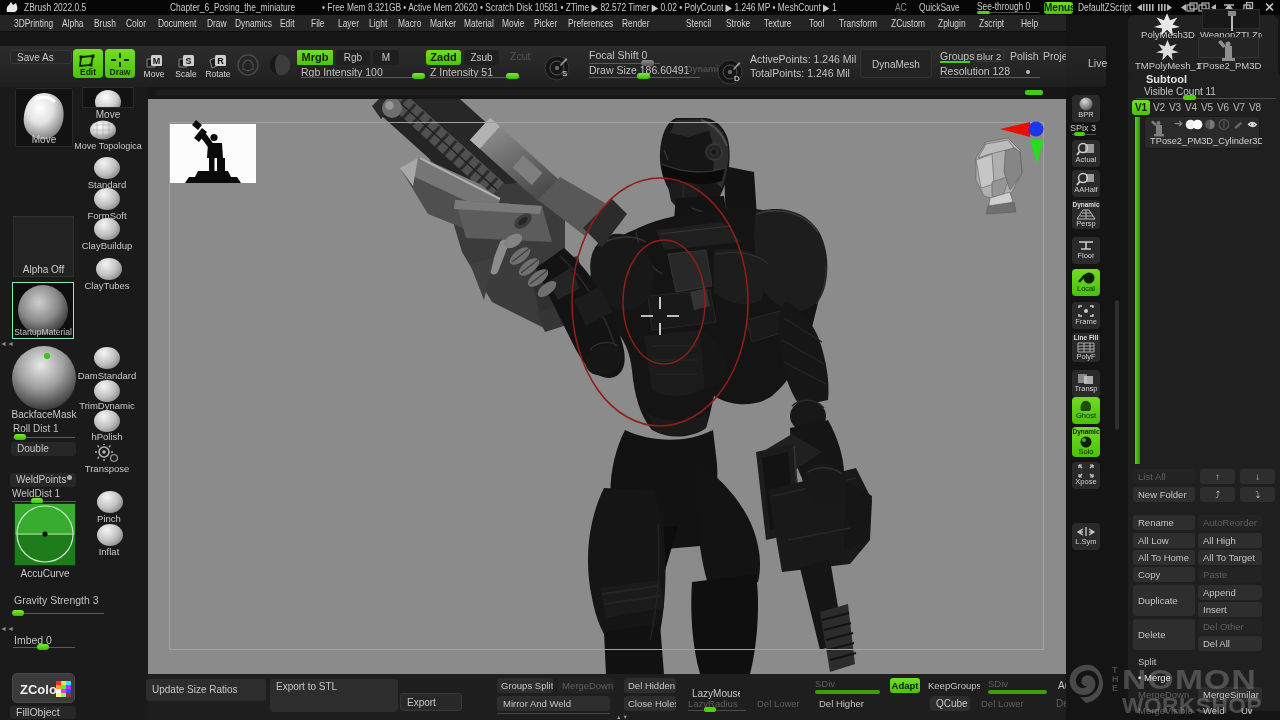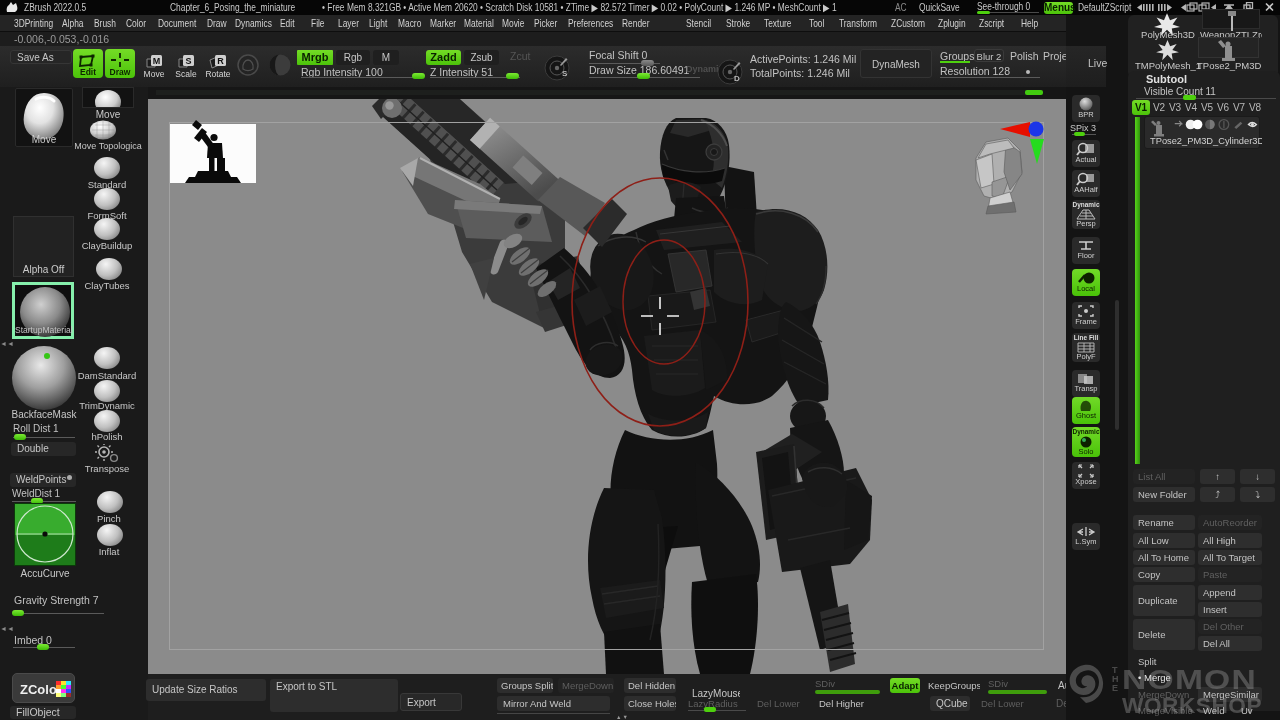--- a/index.html
+++ b/index.html
@@ -97,23 +97,20 @@
     <span class="abs" style="left:726px;top:2px;">Stroke</span>
     <span class="abs" style="left:764px;top:2px;">Texture</span>
     <span class="abs" style="left:809px;top:2px;">Tool</span>
     <span class="abs" style="left:839px;top:2px;">Transform</span>
     <span class="abs" style="left:891px;top:2px;">ZCustom</span>
     <span class="abs" style="left:938px;top:2px;">Zplugin</span>
     <span class="abs" style="left:979px;top:2px;">Zscript</span>
     <span class="abs" style="left:1021px;top:2px;">Help</span>
   </div>
 
-  <div class="abs" style="left:0;top:32px;width:1105px;height:14px;background:#1d1d1d;">
-    <span class="lbl" style="left:14px;top:1px;color:#9a9a9a;">-0.006,-0.053,-0.016</span>
-  </div>
 
   <div class="abs" id="toolbar" style="left:0;top:46px;width:1105px;height:41px;background:linear-gradient(#2c2c2c,#1f1f1f);">
     <div class="btn" style="left:10px;top:4px;width:62px;height:14px;line-height:14px;background:#262626;border:1px solid #363636;">Save As</div>
 
     <div class="abs grn" style="left:73px;top:3px;width:30px;height:29px;border-radius:4px;">
       <svg width="30" height="29" viewBox="0 0 30 29">
         <path d="M8 8 l12 -1 l-2 9 l-11 1 z" fill="none" stroke="#0d2500" stroke-width="1.8"></path>
         <rect x="6.5" y="6.5" width="3" height="3" fill="#0d2500"></rect>
           <rect x="18.5" y="5.5" width="3" height="3" fill="#0d2500"></rect>
           <rect x="16.5" y="14.5" width="3" height="3" fill="#0d2500"></rect>
@@ -262,21 +259,21 @@
     <div class="abs" style="left:13px;top:129px;width:61px;height:61px;background:#222222;border:1px solid #303030;">
       <div class="abs" style="left:0;bottom:1px;width:100%;text-align:center;color:#cccccc;font-size:10px;">Alpha Off</div>
     </div>
 
     <div class="abs sph" style="left:94px;top:131px;"></div>
     <div class="abs cap" style="left:76px;top:153px;">ClayBuildup</div>
 
     <div class="abs sph" style="left:96px;top:171px;"></div>
     <div class="abs cap" style="left:76px;top:193px;">ClayTubes</div>
 
-    <div class="abs" style="left:12px;top:195px;width:62px;height:57px;background:#0f0f0f;border:3px solid #86efac;">
+    <div class="abs" style="left:12px;top:195px;width:62px;height:57px;background:#0f0f0f;border:1px solid #86efac;">
       <svg width="60" height="55" viewBox="0 0 60 55">
         <defs>
             <radialGradient id="mat1" cx="42%" cy="35%" r="70%">
               <stop offset="0%" stop-color="#cfcfcf"></stop>
               <stop offset="55%" stop-color="#8a8a8a"></stop>
               <stop offset="100%" stop-color="#2e2e2e"></stop>
             </radialGradient>
           </defs>
         <circle cx="30" cy="27" r="25" fill="url(#mat1)"></circle>
       </svg>
@@ -330,21 +327,21 @@
         <circle cx="30" cy="30" r="2.6" fill="#0a0a0a"></circle>
       </svg>
     </div>
     <div class="abs cap" style="left:10px;top:481px;width:70px;font-size:10px;">AccuCurve</div>
 
     <div class="abs sph" style="left:97px;top:404px;"></div>
     <div class="abs cap" style="left:78px;top:426px;">Pinch</div>
     <div class="abs sph" style="left:97px;top:437px;"></div>
     <div class="abs cap" style="left:78px;top:459px;">Inflat</div>
 
-    <span class="lbl" style="left:14px;top:507px;font-size:10.5px;">Gravity Strength 7</span>
+    <span class="lbl" style="left:14px;top:507px;font-size:10.5px;">Gravity Strength 3</span>
     <div class="sliderline" style="left:13px;top:525.5px;width:91px;"></div>
     <div class="handle" style="left:12px;top:522.5px;width:12px;"></div>
     <span class="lbl" style="left:14px;top:547px;font-size:10.5px;">Imbed 0</span>
     <div class="sliderline" style="left:13px;top:559.5px;width:62px;"></div>
     <div class="handle" style="left:37px;top:556.5px;width:12px;"></div>
 
     <div class="abs" style="left:12px;top:586px;width:63px;height:30px;background:#3a3a3a;border-radius:5px;border:1px solid #4a4a4a;">
       <span class="abs" style="left:7px;top:8px;color:#f0f0f0;font-weight:bold;font-size:13px;">ZColor</span>
       <svg class="abs" style="left:42px;top:6px;" width="17" height="18" viewBox="0 0 17 18">
         <rect x="1" y="1" width="5" height="4" fill="#ff2d2d"></rect>

